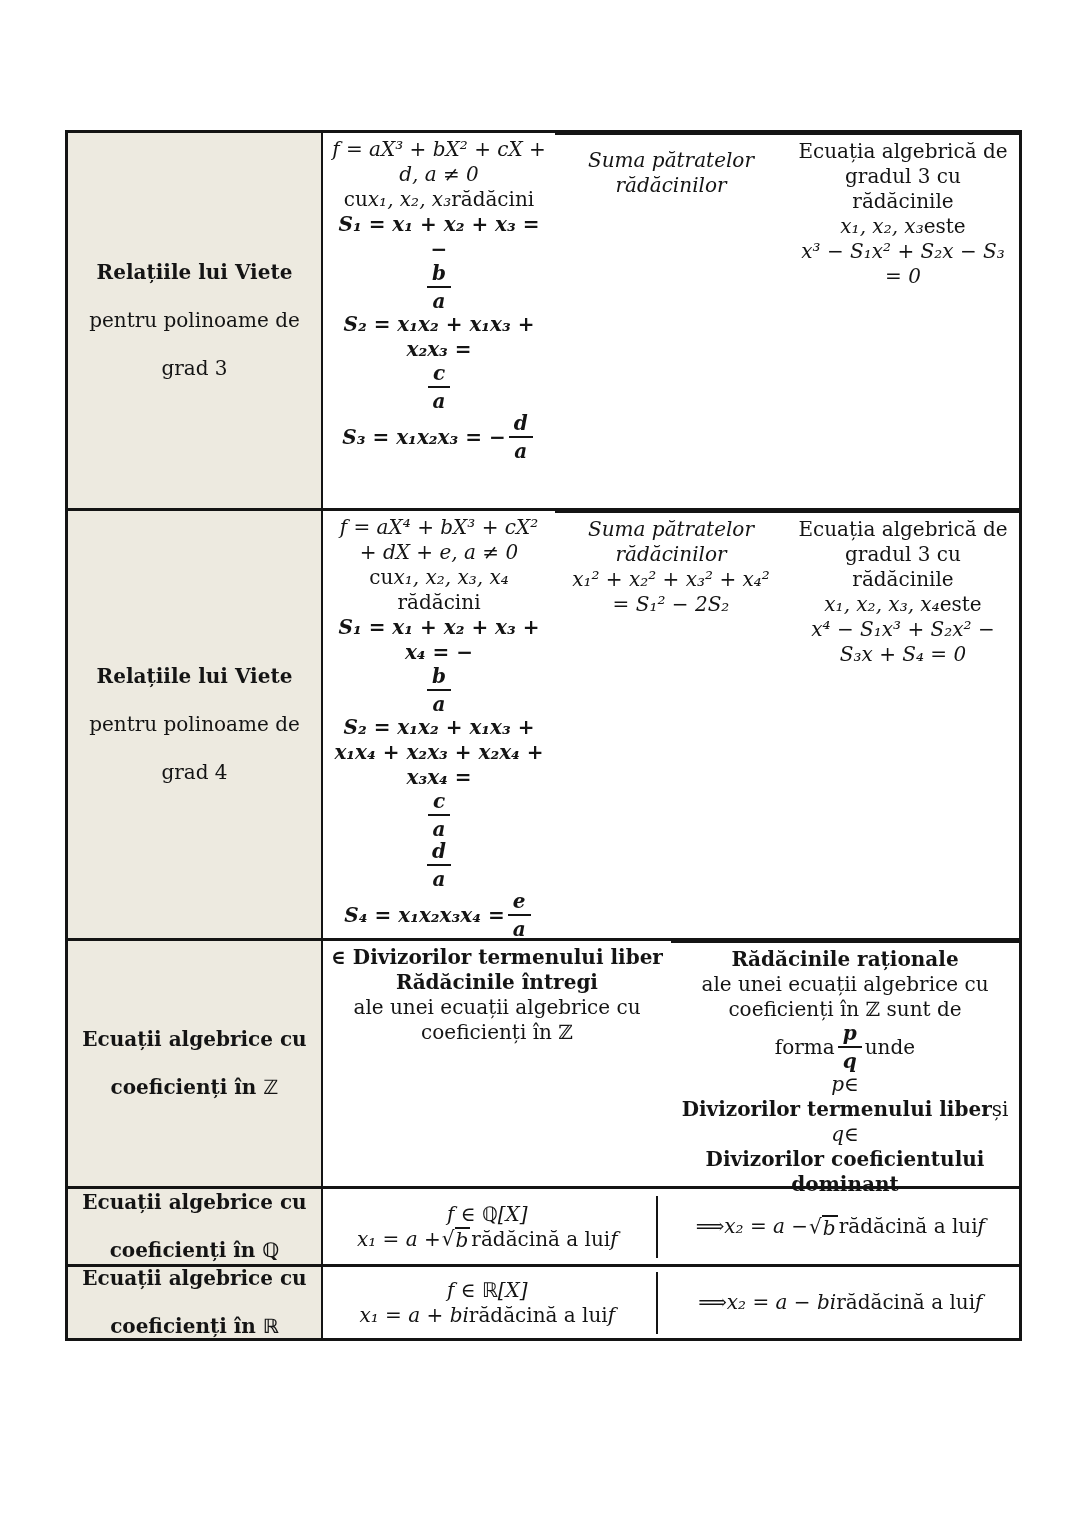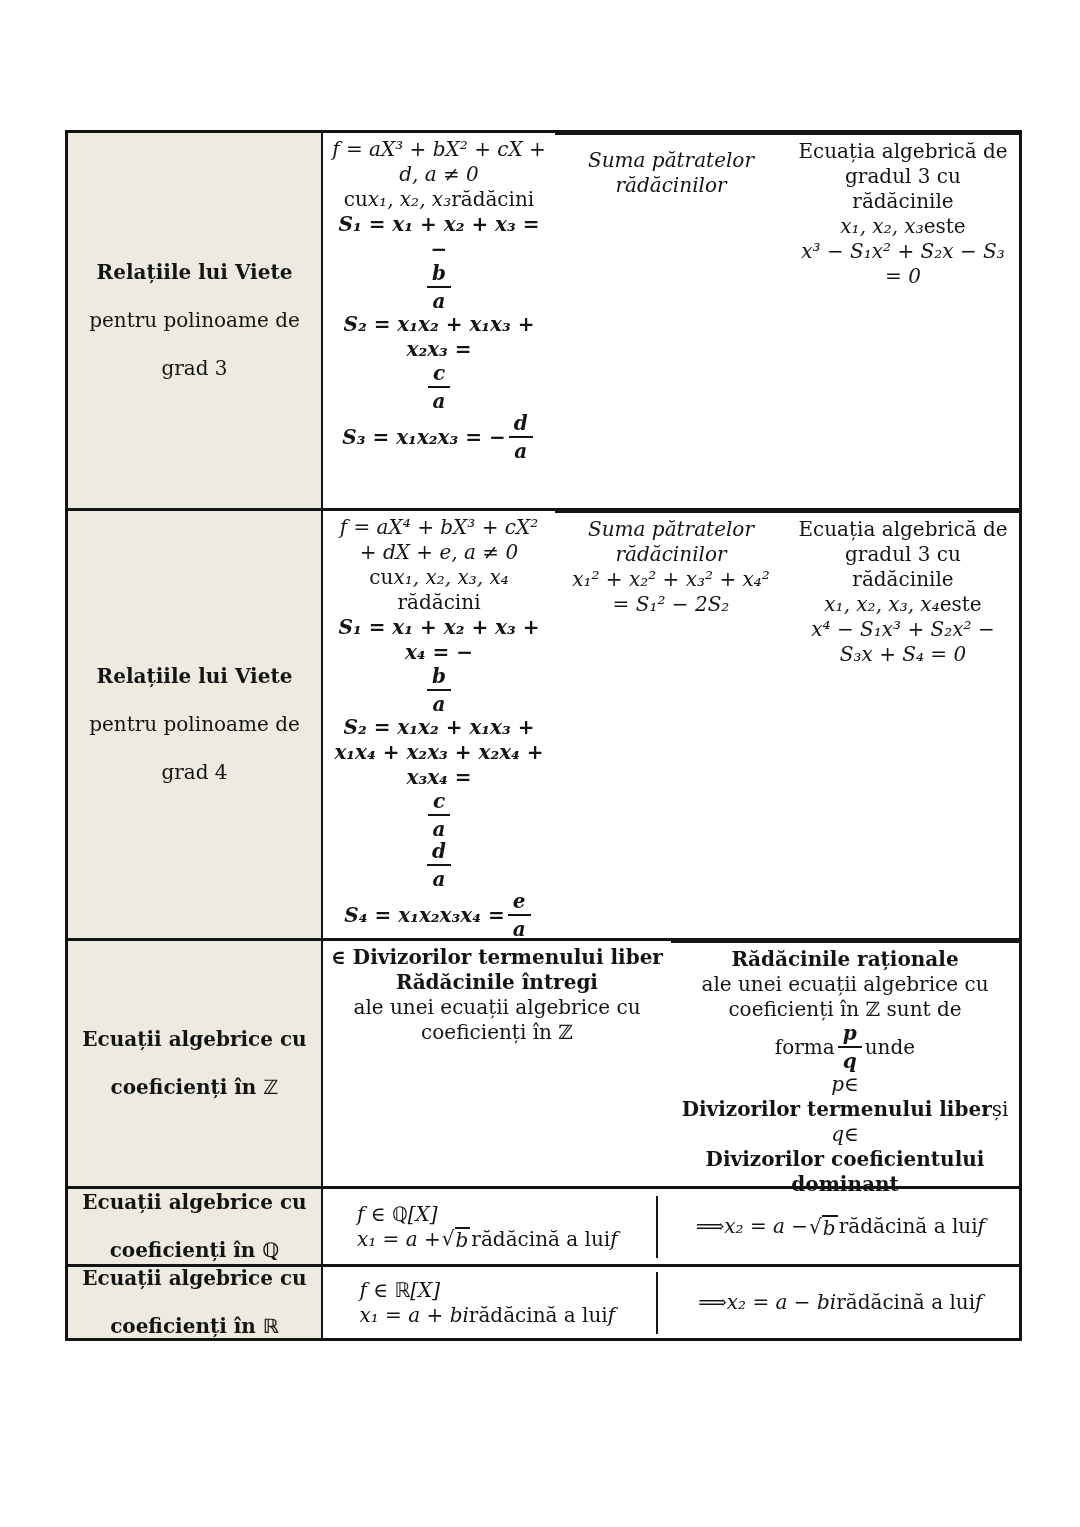--- a/index.html
+++ b/index.html
@@ -46,21 +46,21 @@
   .frac{
     display:inline-flex;flex-direction:column;align-items:center;
     vertical-align:middle;margin:0 3px;line-height:1;
   }
   .frac .num{padding:1px 5px 3px;border-bottom:2px solid var(--ink);}
   .frac .den{padding:3px 5px 1px;}
   .sqrtwrap{display:inline-flex;align-items:flex-start;margin:0 1px;}
   .sqrtwrap .radical{line-height:1.1;}
   .sqrtwrap .radicand{border-top:2px solid var(--ink);padding:0 2px 0 1px;line-height:1.1;}
   .impl-cell{flex-direction:row !important;gap:12px;}
-  .impl-stack{display:flex;flex-direction:column;align-items:flex-start;}
+  .impl-stack{display:flex;flex-direction:column;align-items:center;}
   .vbar{width:2px;height:62px;background:var(--ink);flex:0 0 2px;}
   .impl-right{display:flex;align-items:center;}
 </style>
 </head>
 <body>
 
 <div class="tbl">
 
   <div class="trow r1">
     <div class="lcell">

